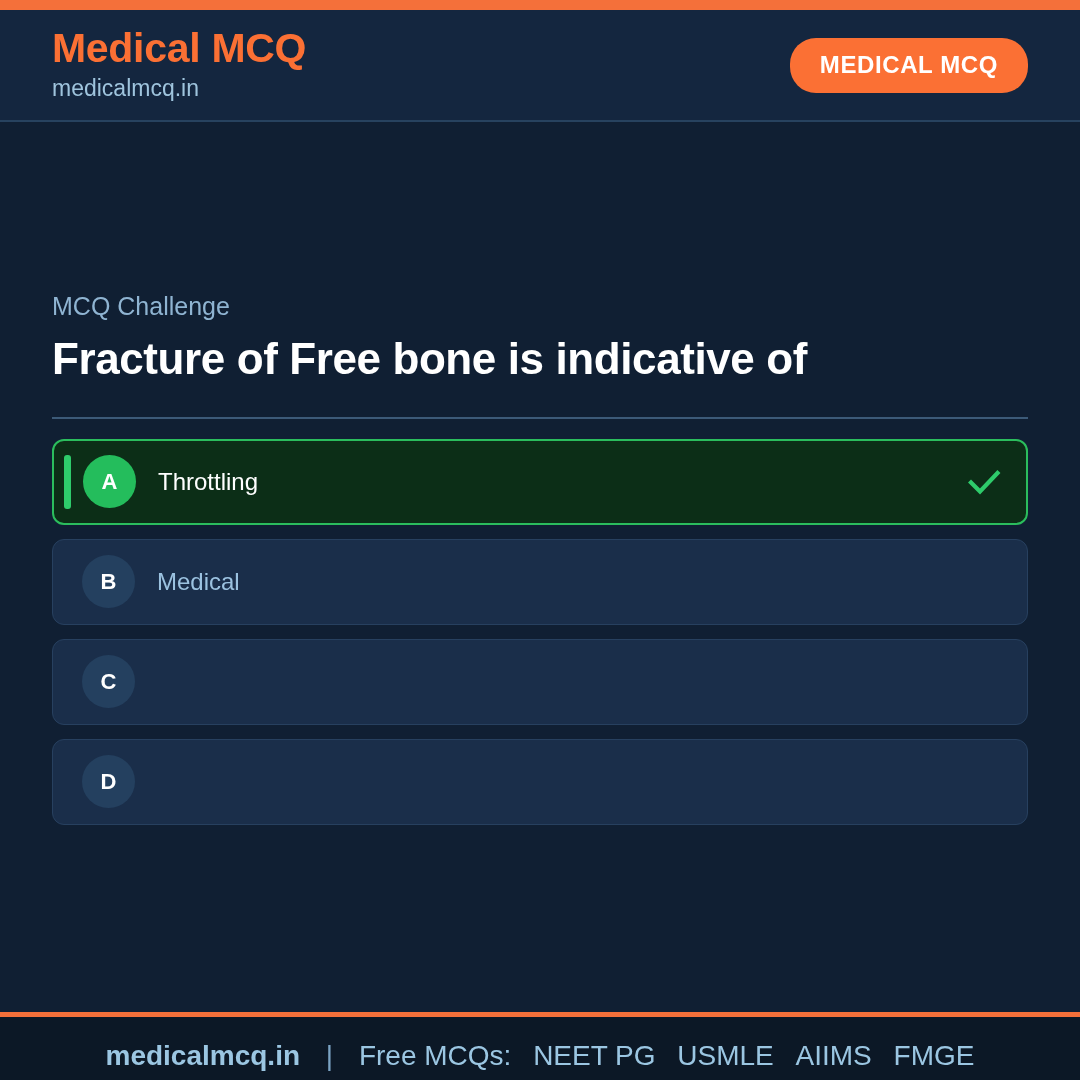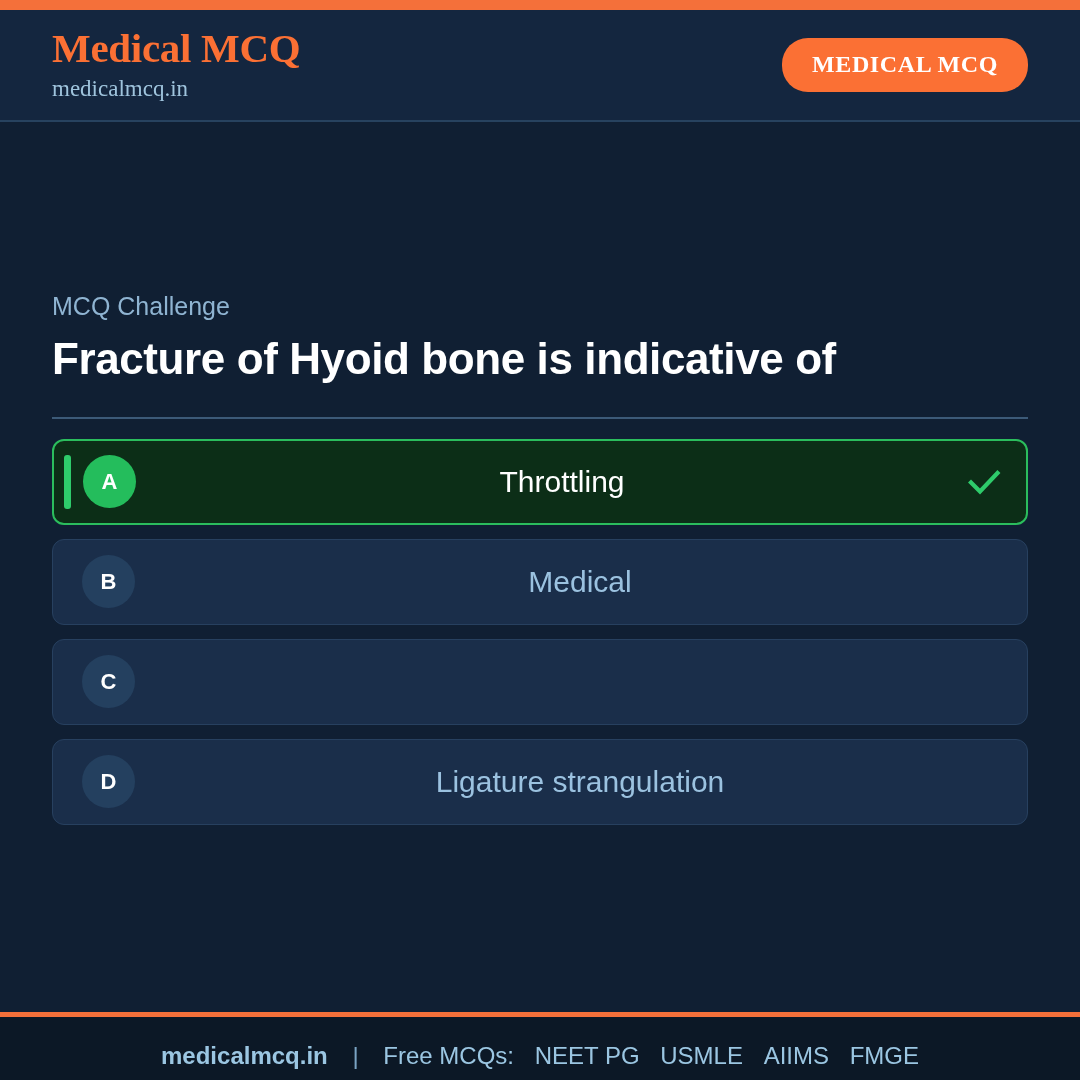--- a/index.html
+++ b/index.html
@@ -34,21 +34,20 @@
   .header {
     flex: 0 0 auto;
     height: 112px;
     background: #14263f;
     border-bottom: 2px solid #27425f;
     box-sizing: border-box;
     display: flex;
     align-items: center;
     justify-content: space-between;
     padding: 0 52px;
-    font-family: Liberation Serif, serif;
   }
   .brand {
     display: flex;
     flex-direction: column;
     justify-content: center;
   }
   .brand-title {
     font-size: 41px;
     font-weight: bold;
     color: #fb7034;
@@ -147,25 +146,24 @@
     font-weight: bold;
     display: flex;
     align-items: center;
     justify-content: center;
     margin-right: 22px;
   }
   .option.correct .badge {
     background: #24bd5c;
   }
   .opt-text {
-    font-size: 30px;
+    font-size: 24px;
     color: #9bc2e0;
     line-height: 1;
     flex: 1 1 auto;
-    text-align: center;
   }
   .option.correct .opt-text {
     color: #ffffff;
   }
   .check {
     width: 36px;
     height: 36px;
     flex: 0 0 auto;
   }
   .check svg { display: block; }
@@ -175,21 +173,21 @@
     flex: 0 0 auto;
     height: 68px;
     background: #0c1826;
     border-top: 5px solid #f4703a;
     box-sizing: border-box;
     display: flex;
     align-items: center;
     justify-content: center;
   }
   .footer-inner {
-    font-size: 24px;
+    font-size: 28px;
     color: #9bc6e2;
     white-space: nowrap;
     margin-top: 14px;
   }
   .footer-site { font-weight: bold; }
   .footer-sep { margin: 0 18px; color: #7ba4c4; }
   .footer-exam { margin-left: 14px; }
 </style>
 </head>
 <body>
@@ -203,21 +201,21 @@
       <div class="brand-title">Medical MCQ</div>
       <div class="brand-sub">medicalmcq.in</div>
     </div>
     <div class="header-badge">MEDICAL MCQ</div>
   </div>
 
   <div class="main">
     <div class="spacer-top"></div>
 
     <div class="kicker">MCQ Challenge</div>
-    <div class="question">Fracture of Hyoid bone is indicative of</div>
+    <div class="question">Fracture of Free bone is indicative of</div>
     <div class="divider"></div>
 
     <div class="options">
 
       <div class="option correct">
         <div class="accent-bar"></div>
         <div class="badge">A</div>
         <div class="opt-text">Throttling</div>
         <div class="check">
           <svg viewBox="0 0 36 36" width="36" height="36" aria-hidden="true">
@@ -230,21 +228,20 @@
         <div class="badge">B</div>
         <div class="opt-text">Medical</div>
       </div>
 
       <div class="option">
         <div class="badge">C</div>
       </div>
 
       <div class="option">
         <div class="badge">D</div>
-        <div class="opt-text">Ligature strangulation</div>
       </div>
 
     </div>
   </div>
 
   <div class="footer">
     <div class="footer-inner">
       <span class="footer-site">medicalmcq.in</span>
       <span class="footer-sep">|</span>
       <span>Free MCQs:</span>

